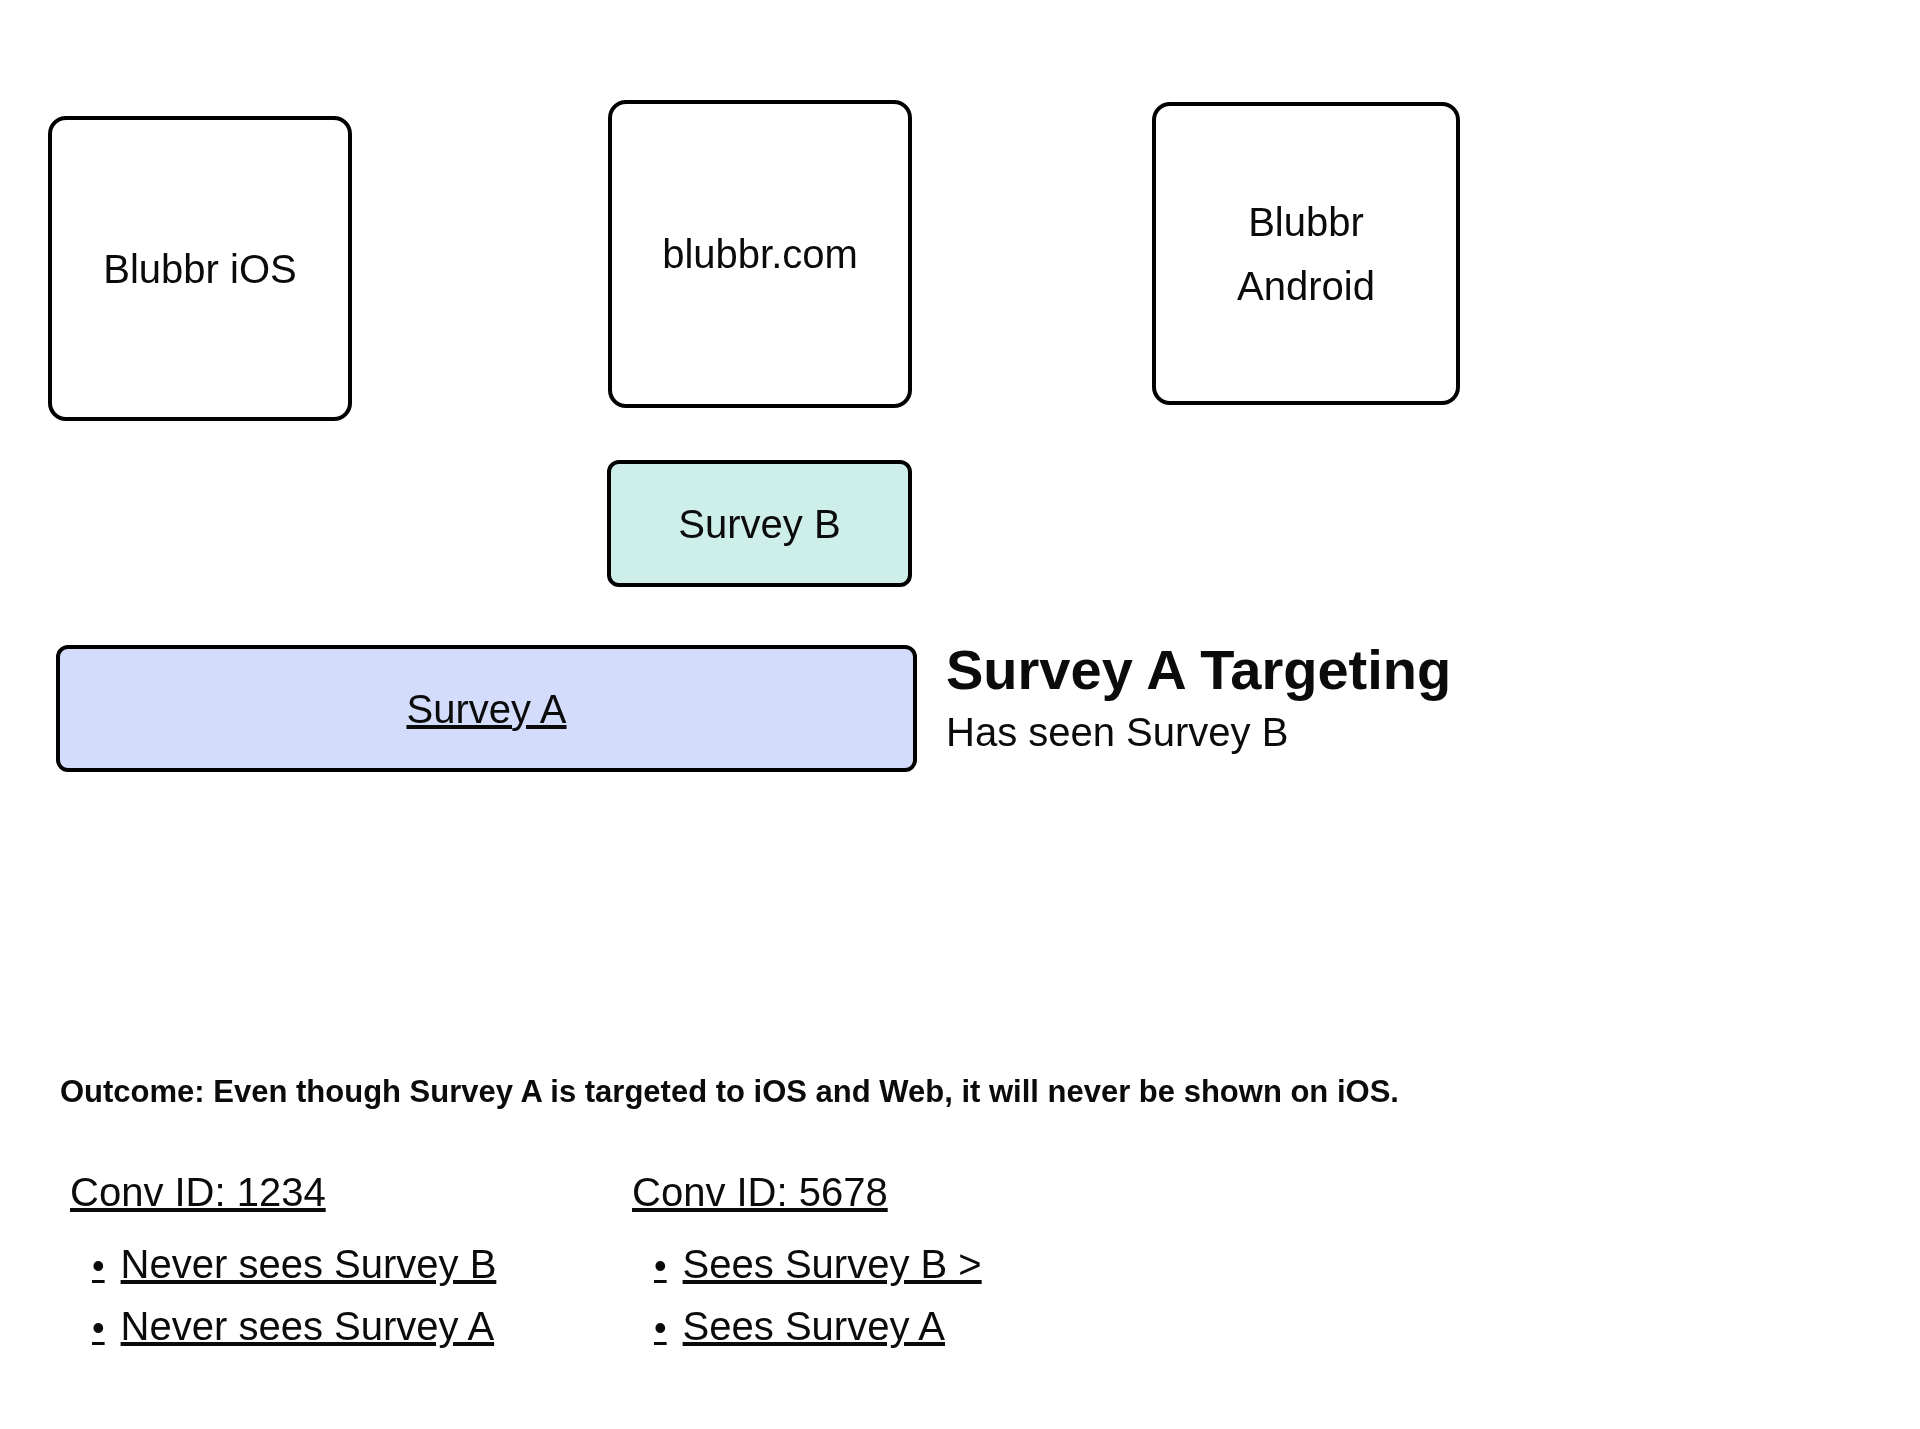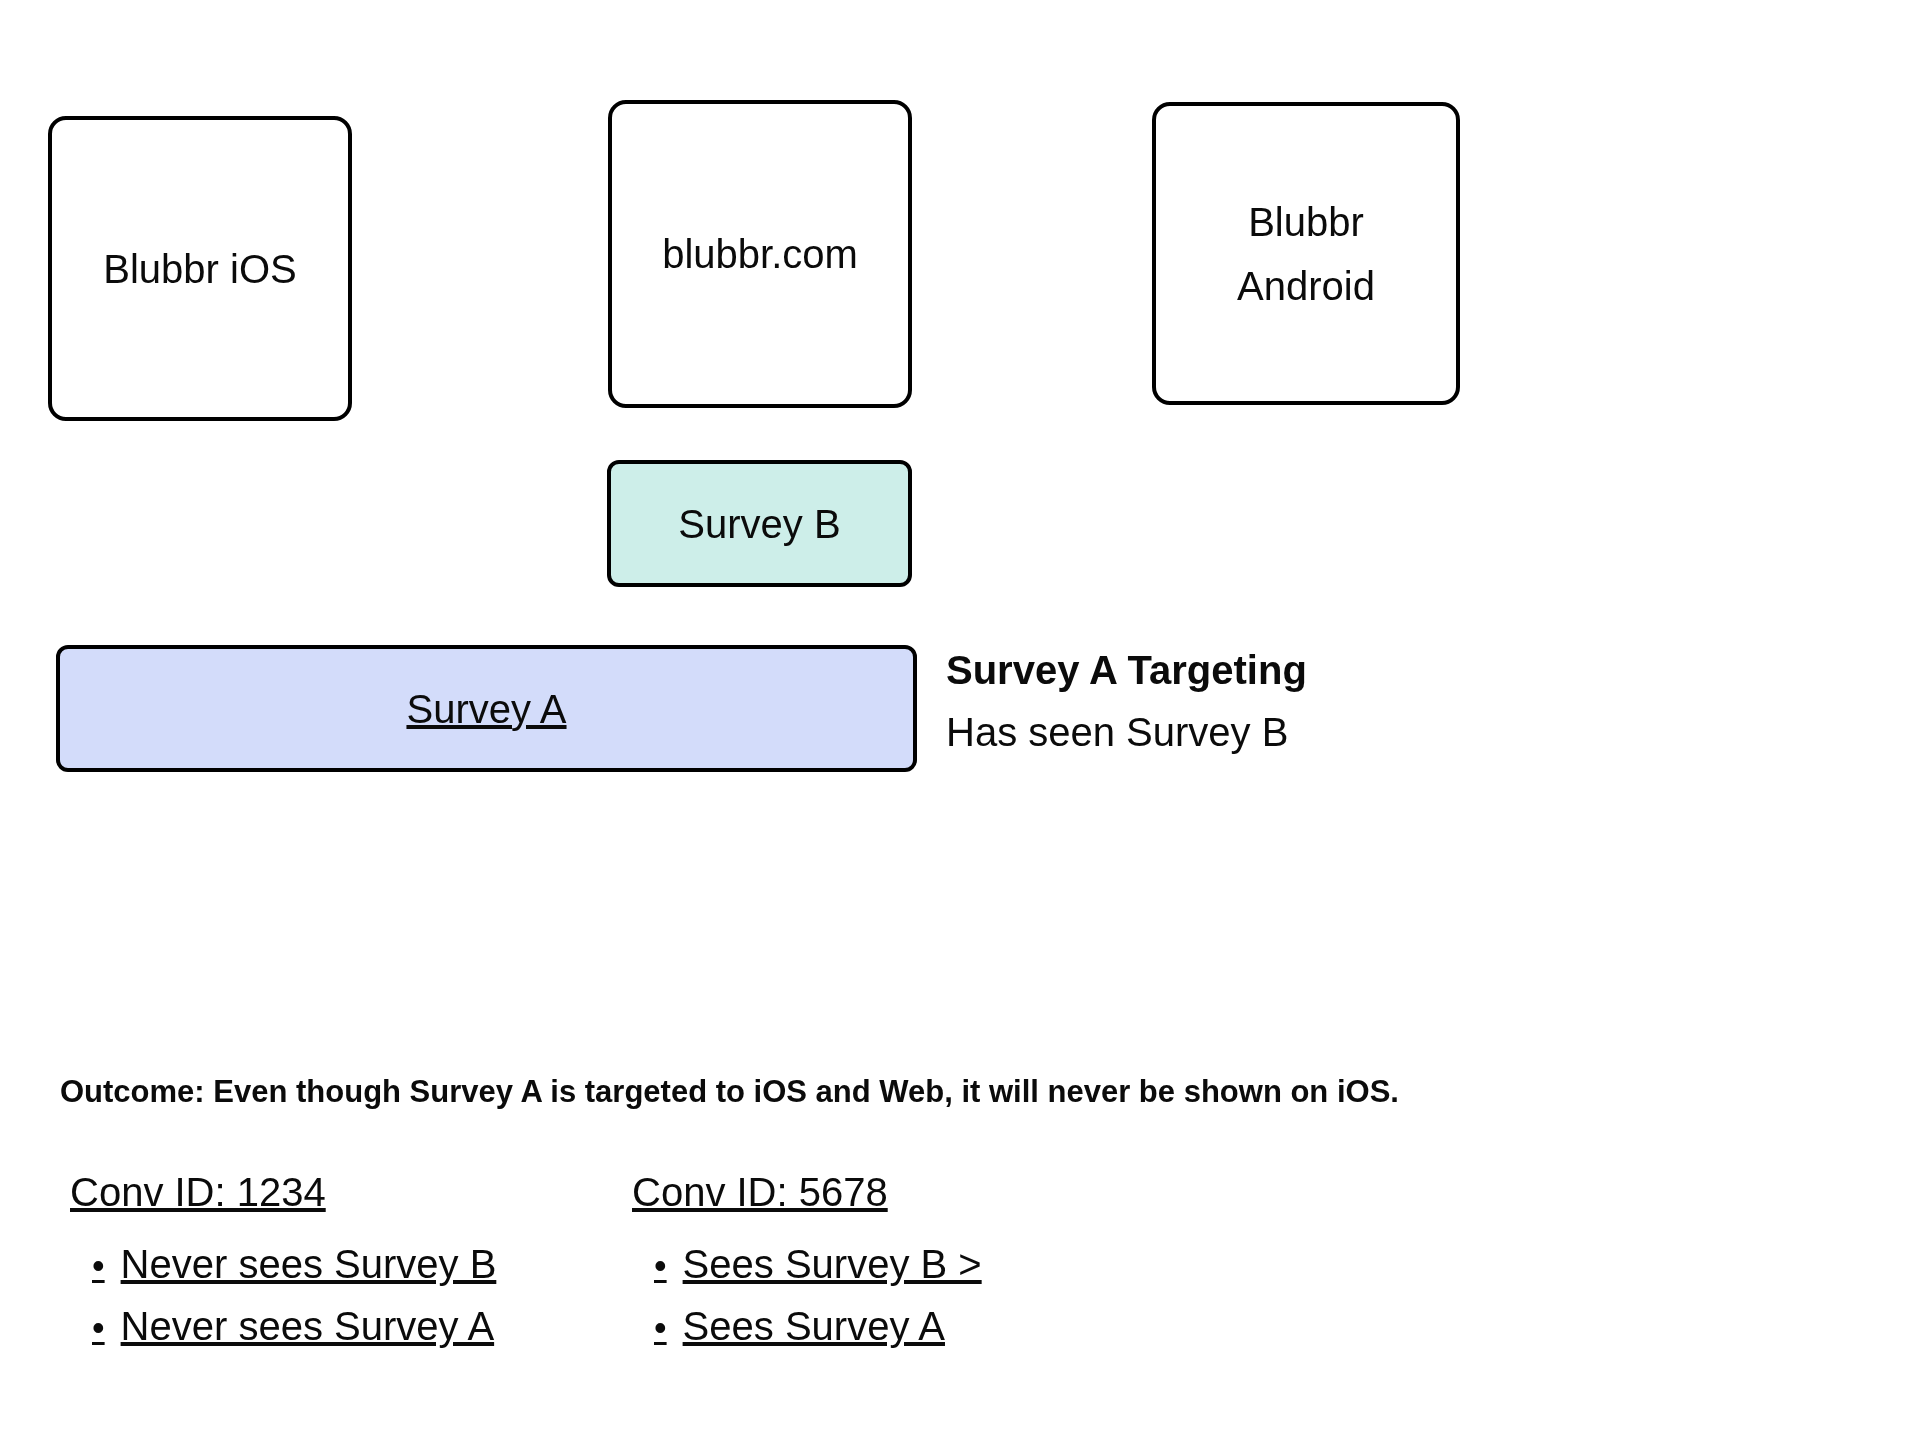--- a/index.html
+++ b/index.html
@@ -51,21 +51,21 @@
   }
 
   .targeting {
     position: absolute;
     left: 946px; top: 646px;
     display: flex;
     flex-direction: column;
     gap: 14px;
   }
   .targeting-title {
-    font-size: 40px;
+    font-size: 56px;
     font-weight: bold;
     line-height: 48px;
   }
   .targeting-rule {
     font-size: 40px;
     line-height: 48px;
   }
 
   .outcome {
     position: absolute;

